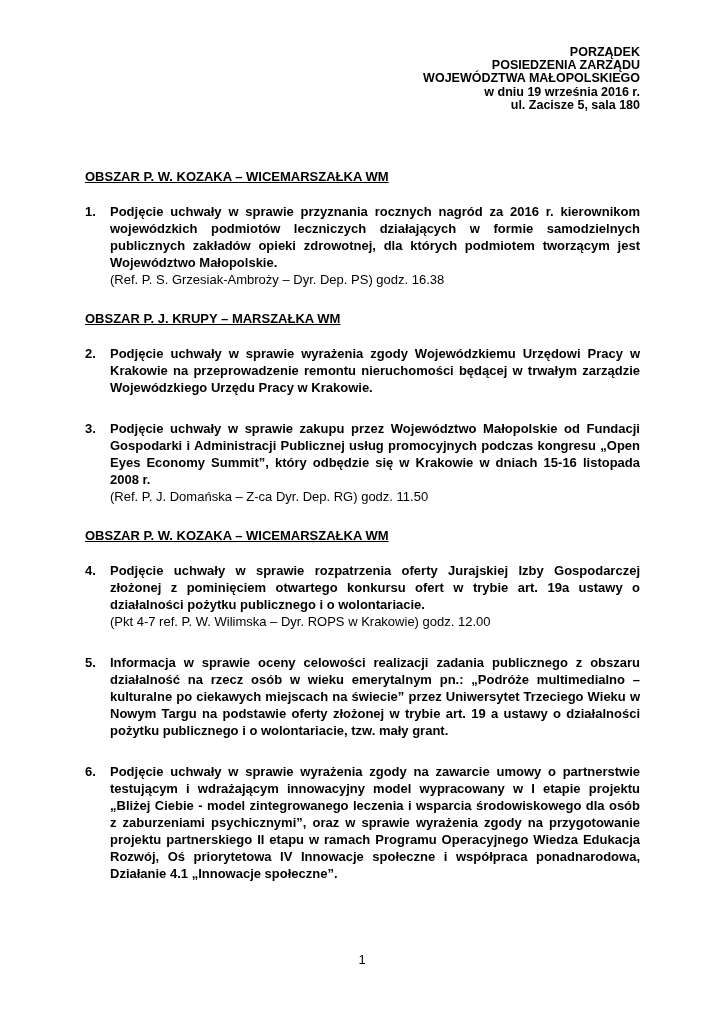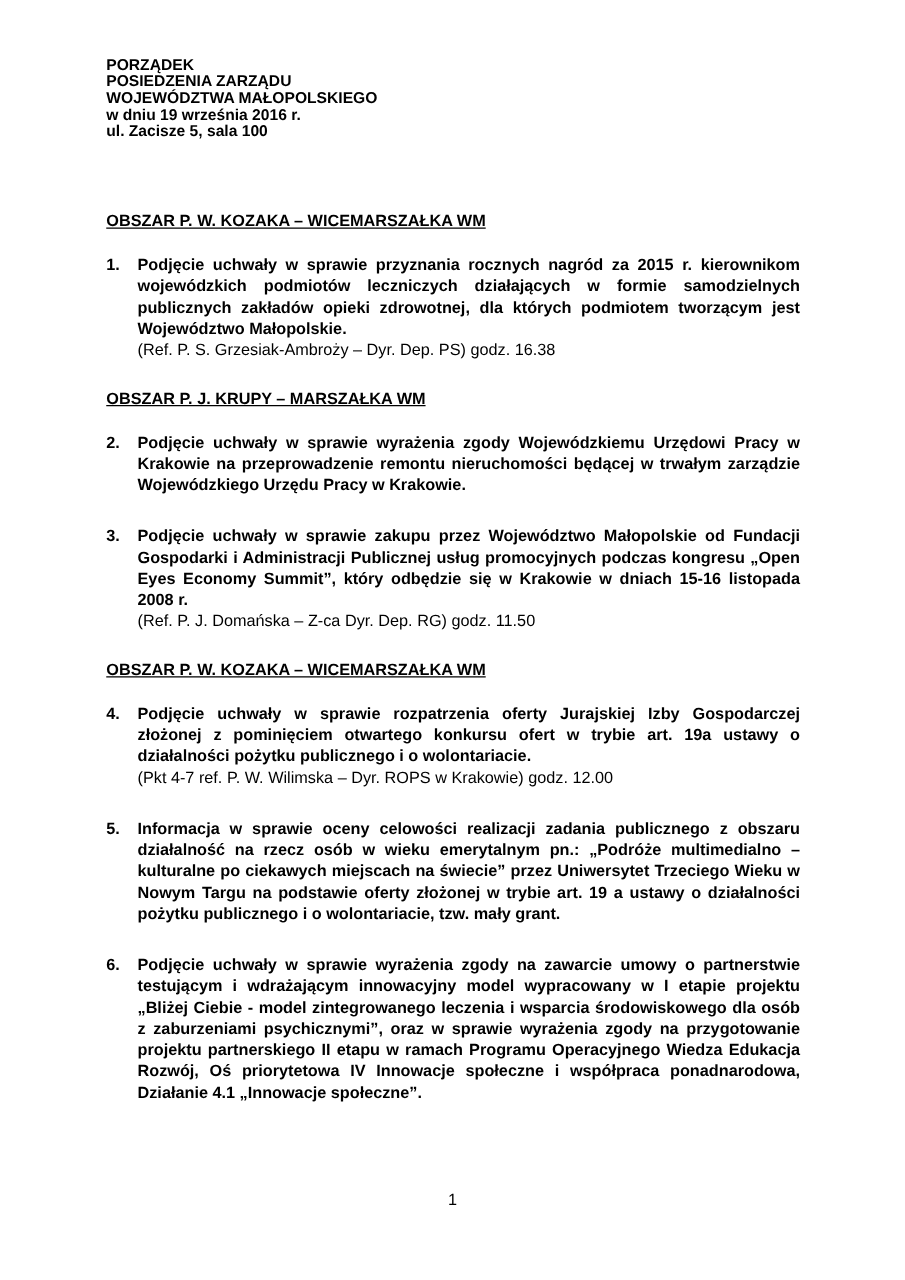--- a/index.html
+++ b/index.html
@@ -13,21 +13,21 @@
     height: 1024px;
     margin: 0 auto;
     background: #ffffff;
     color: #000000;
     font-family: "Liberation Sans", sans-serif;
     overflow: hidden;
     box-sizing: border-box;
     padding: 46px 84px 0 85px;
   }
   .doc-header {
-    text-align: left;
+    text-align: right;
     font-weight: 700;
     font-size: 12.5px;
     line-height: 13.2px;
   }
   .h-line { white-space: nowrap; }
   .h-line.u { text-decoration: underline; }
 
   .section-heading {
     text-align: left;
     font-weight: 700;
@@ -73,30 +73,30 @@
 </head>
 <body>
 
 <div class="page">
 
   <div class="doc-header">
     <div class="h-line">PORZĄDEK</div>
     <div class="h-line">POSIEDZENIA ZARZĄDU</div>
     <div class="h-line">WOJEWÓDZTWA MAŁOPOLSKIEGO</div>
     <div class="h-line">w dniu 19 września 2016 r.</div>
-    <div class="h-line">ul. Zacisze 5, sala 100</div>
+    <div class="h-line">ul. Zacisze 5, sala 180</div>
   </div>
 
   <div class="section">
     <div class="section-heading first">OBSZAR P. W. KOZAKA – WICEMARSZAŁKA WM</div>
 
     <div class="item">
       <div class="num">1.</div>
       <div class="body">
-        <p class="t">Podjęcie uchwały w sprawie przyznania rocznych nagród za 2015 r. kierownikom wojewódzkich podmiotów leczniczych działających w formie samodzielnych publicznych zakładów opieki zdrowotnej, dla których podmiotem tworzącym jest Województwo Małopolskie.</p>
+        <p class="t">Podjęcie uchwały w sprawie przyznania rocznych nagród za 2016 r. kierownikom wojewódzkich podmiotów leczniczych działających w formie samodzielnych publicznych zakładów opieki zdrowotnej, dla których podmiotem tworzącym jest Województwo Małopolskie.</p>
         <p class="ref">(Ref. P. S. Grzesiak-Ambroży – Dyr. Dep. PS) godz. 16.38</p>
       </div>
     </div>
   </div>
 
   <div class="section">
     <div class="section-heading next">OBSZAR P. J. KRUPY – MARSZAŁKA WM</div>
 
     <div class="item">
       <div class="num">2.</div>

